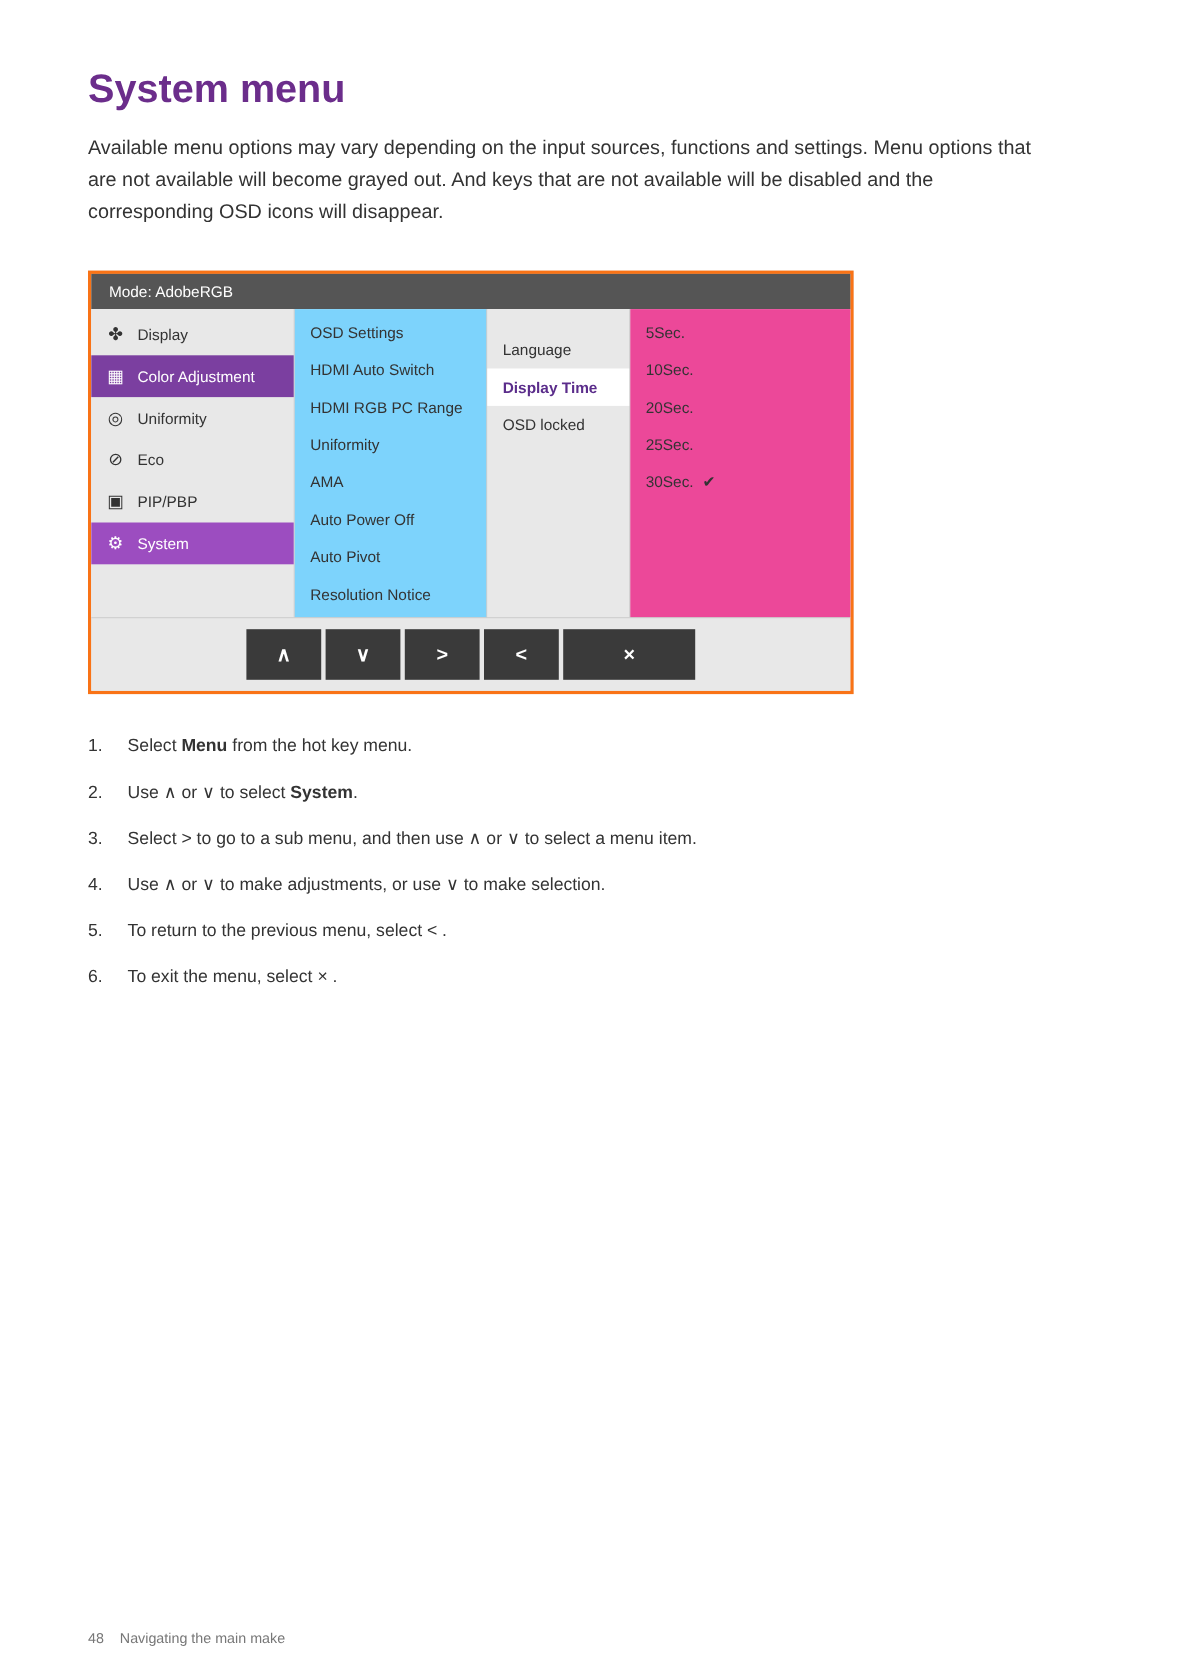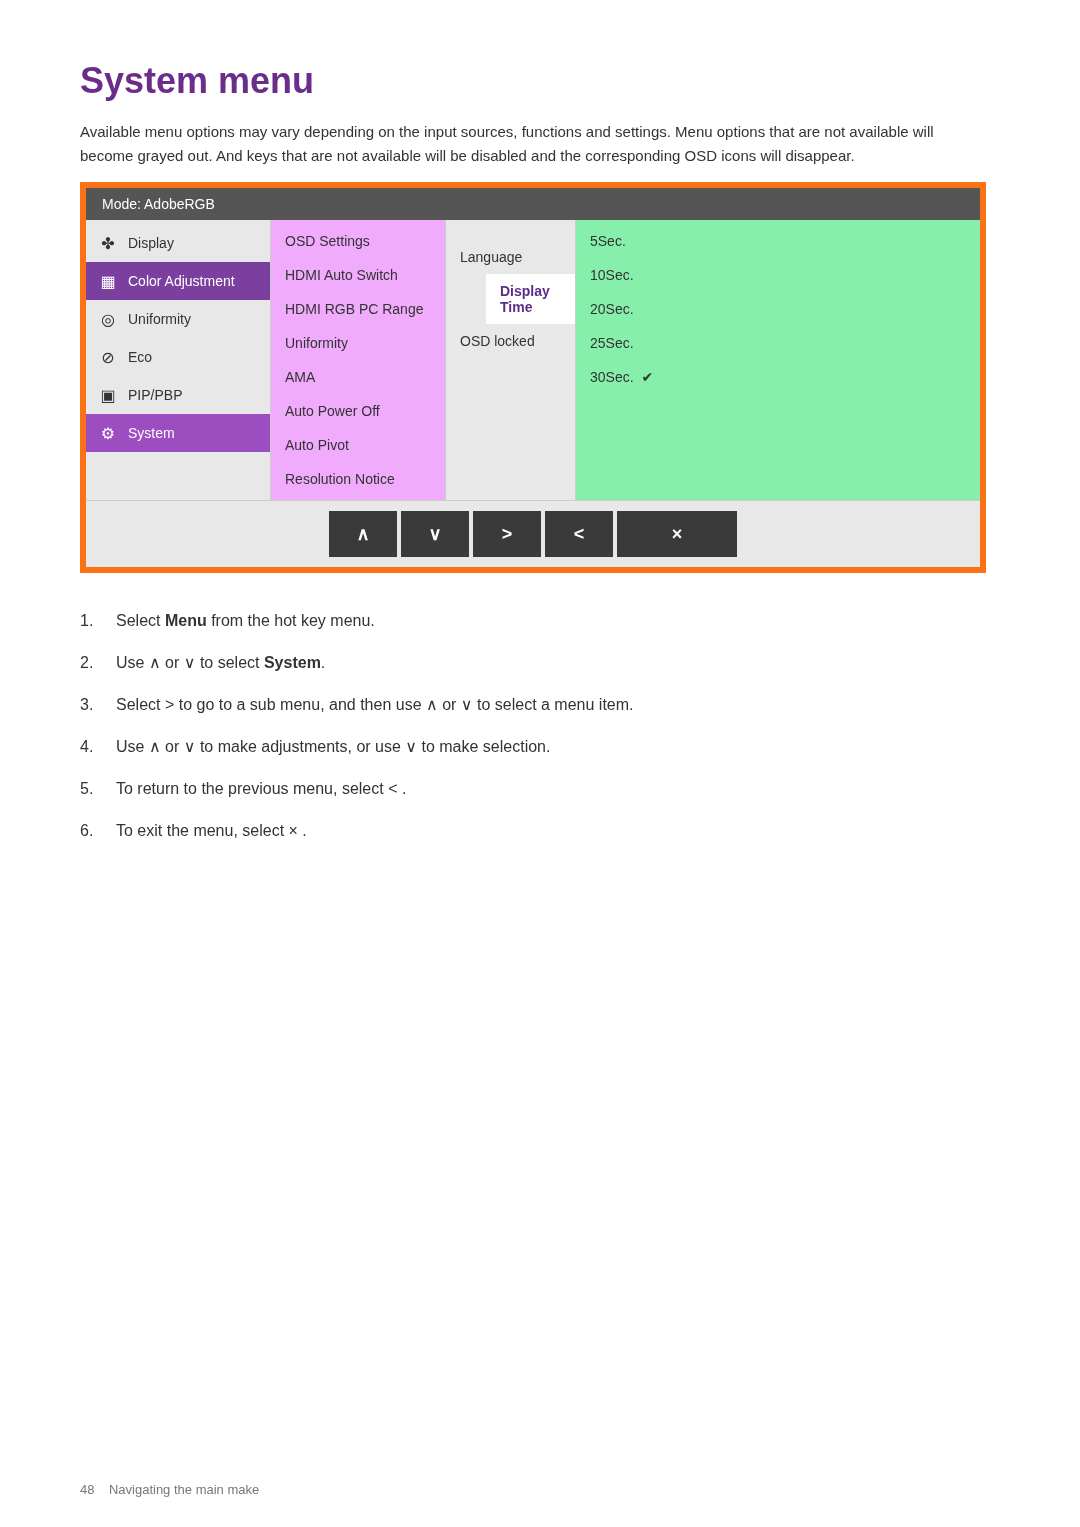--- a/index.html
+++ b/index.html
@@ -13,32 +13,32 @@
     }
 
     h1 {
       font-size: 36px;
       font-weight: bold;
       color: #6b2d8b;
       margin-bottom: 18px;
     }
 
     .intro-text {
-      font-size: 15px;
+      font-size: 18px;
       line-height: 1.6;
       color: #333;
-      margin-bottom: 14px;
+      margin-bottom: 40px;
       max-width: 860px;
     }
 
     
     .osd-container {
-      border: 6px solid #f97316;
-      background: #e8e8e8;
-      width: 906px;
+      border: 3px solid #f97316;
+      background: #e8e8e8;
+      width: 696px;
       margin-bottom: 36px;
       padding: 0;
     }
 
     .osd-mode-bar {
       background: #555;
       color: #fff;
       font-size: 14px;
       padding: 8px 16px;
       font-weight: normal;
@@ -83,21 +83,21 @@
       display: flex;
       align-items: center;
       justify-content: center;
       font-size: 16px;
       flex-shrink: 0;
     }
 
     
     .osd-middle {
       width: 175px;
-      background: #f0abfc;
+      background: #7dd3fc;
       border-right: 1px solid #ccc;
       padding: 4px 0;
     }
 
     .osd-sub-item {
       padding: 9px 14px;
       font-size: 14px;
       color: #333;
       cursor: default;
     }
@@ -113,27 +113,26 @@
     .osd-option-item {
       padding: 9px 14px;
       font-size: 14px;
       color: #333;
     }
 
     .osd-option-item.highlighted {
       background: #fff;
       color: #5b2d8b;
       font-weight: bold;
-      margin-left: 40px;
     }
 
     
     .osd-values {
       flex: 1;
-      background: #86efac;
+      background: #ec4899;
       padding: 4px 0;
     }
 
     .osd-value-item {
       padding: 9px 14px;
       font-size: 14px;
       color: #333;
       display: flex;
       align-items: center;
       gap: 8px;

